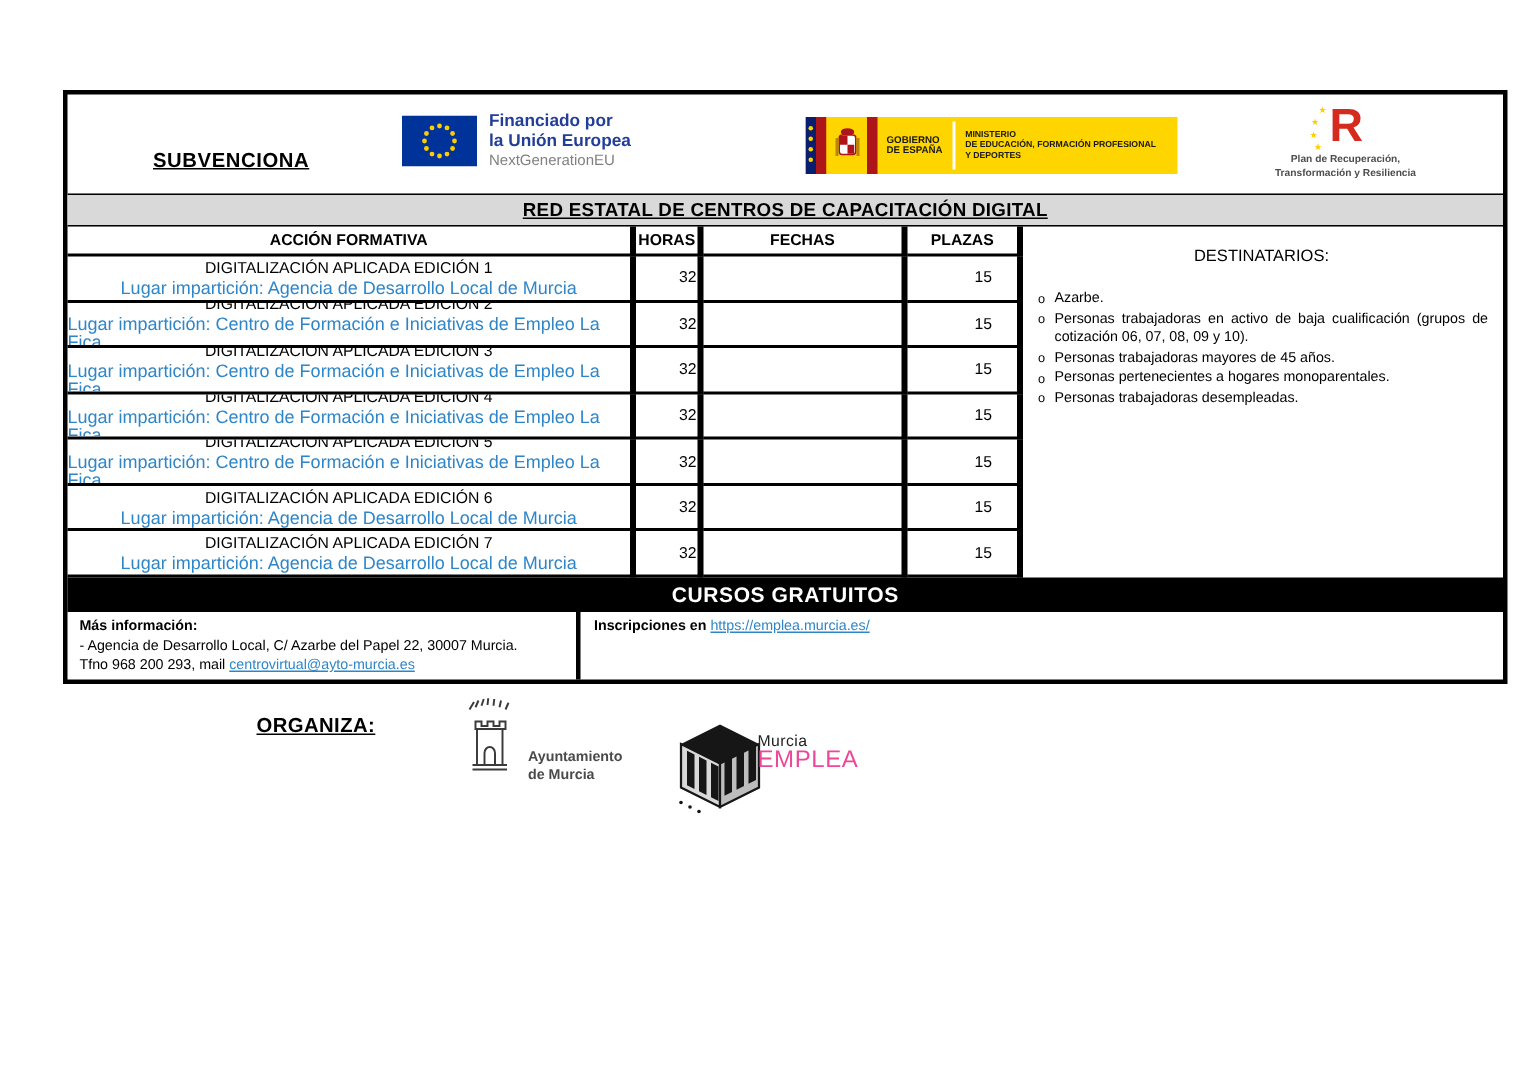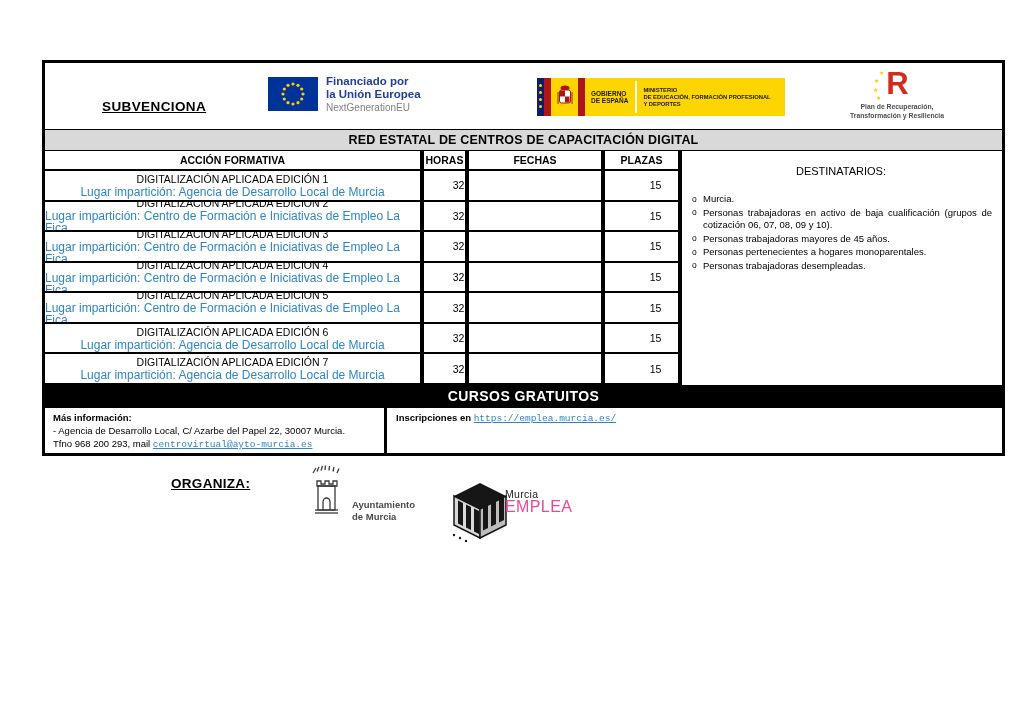--- a/index.html
+++ b/index.html
@@ -25,21 +25,21 @@
   .es-gob{margin-left:6px;align-self:center;font-size:6.5px;font-weight:bold;line-height:7.5px;color:#1a1a1a;}
   .es-sep{width:2px;background:#fff;margin:3px 6px 3px 7px;}
   .es-min{align-self:center;font-size:5.8px;font-weight:bold;line-height:7px;color:#1a1a1a;padding-right:4px;}
   .tr-logo{position:absolute;left:782px;top:0;width:140px;text-align:center;}
   .tr-mark{position:relative;height:38px;margin-top:2px;}
   .tr-r{font-size:31px;font-weight:bold;color:#D52B1E;line-height:38px;letter-spacing:-1px;}
   .tr-star{position:absolute;font-size:6px;color:#FFCC00;}
   .tr-text{font-size:6.8px;font-weight:bold;color:#4D4D4D;line-height:8.5px;}
   
   .band{flex:0 0 auto;height:20px;background:#D9D9D9;border-top:1px solid #000;border-bottom:1px solid #000;
-        text-align:center;font-weight:bold;font-size:12.5px;line-height:20px;letter-spacing:.2px;}
+        text-align:center;font-weight:bold;font-size:12.5px;line-height:20px;letter-spacing:.2px;text-decoration:underline;}
   
   .content{flex:0 0 auto;height:234px;display:flex;}
   .grid{width:637px;display:grid;grid-template-columns:379px 45px 136px 77px;
         grid-template-rows:20px repeat(7,1fr);}
   .cell{border-right:4px solid #000;border-bottom:2px solid #000;display:flex;flex-direction:column;
         align-items:center;justify-content:center;overflow:hidden;}
   .cell.hdrcell{font-weight:bold;font-size:10.5px;}
   .course-title{font-size:10.5px;line-height:13px;}
   .course-loc{font-size:12px;line-height:12px;color:#2E86C8;}
   .numcell{font-size:10.5px;padding-left:28px;}
@@ -49,21 +49,21 @@
   .dest-list li{position:relative;padding-left:13px;margin:0 0 1px 0;}
   .dest-list li::before{content:"o";position:absolute;left:2px;top:-0.5px;font-size:8.5px;}
   
   .banner{flex:0 0 auto;height:23px;background:#000;color:#fff;text-align:center;
           font-weight:bold;font-size:14px;line-height:23px;letter-spacing:.4px;}
   
   .footer{flex:1;display:flex;font-size:9.5px;line-height:13px;}
   .foot-left{width:342px;box-sizing:border-box;border-right:3px solid #000;padding:3px 8px;}
   .foot-right{flex:1;padding:3px 9px;}
   .bold{font-weight:bold;}
-  a.lnk{color:#2E86C8;text-decoration:underline;cursor:pointer;font-family:Liberation Mono, monospace;}
+  a.lnk{color:#2E86C8;text-decoration:underline;cursor:pointer;}
   
   .organiza-label{position:absolute;left:171px;top:476px;font-size:13.5px;font-weight:bold;
                   text-decoration:underline;letter-spacing:.3px;}
   .ayto-logo{position:absolute;left:303px;top:464px;}
   .ayto-text{position:absolute;left:352px;top:499px;font-size:9.5px;font-weight:bold;color:#4a4a4a;line-height:12px;}
   .emplea-logo{position:absolute;left:450px;top:481px;}
   .emplea-text{position:absolute;left:505px;top:489px;line-height:10px;}
   .emplea-text .l1{font-size:10.5px;color:#222;letter-spacing:.3px;}
   .emplea-text .l2{font-size:16px;font-weight:normal;color:#ec4899;letter-spacing:.4px;line-height:15px;}
 </style>
@@ -208,21 +208,21 @@
           <div class="course-loc">Lugar impartición: Agencia de Desarrollo Local de Murcia</div>
         </div>
         <div class="cell numcell">32</div>
         <div class="cell numcell"></div>
         <div class="cell numcell">15</div>
       </div>
 
       <div class="dest">
         <div class="dest-title">DESTINATARIOS:</div>
         <ul class="dest-list">
-          <li>Murcia.</li>
+          <li>Azarbe.</li>
           <li>Personas trabajadoras en activo de baja cualificación (grupos de cotización 06, 07, 08, 09 y 10).</li>
           <li>Personas trabajadoras mayores de 45 años.</li>
           <li>Personas pertenecientes a hogares monoparentales.</li>
           <li>Personas trabajadoras desempleadas.</li>
         </ul>
       </div>
     </div>
 
     <div class="banner">CURSOS GRATUITOS</div>
 

